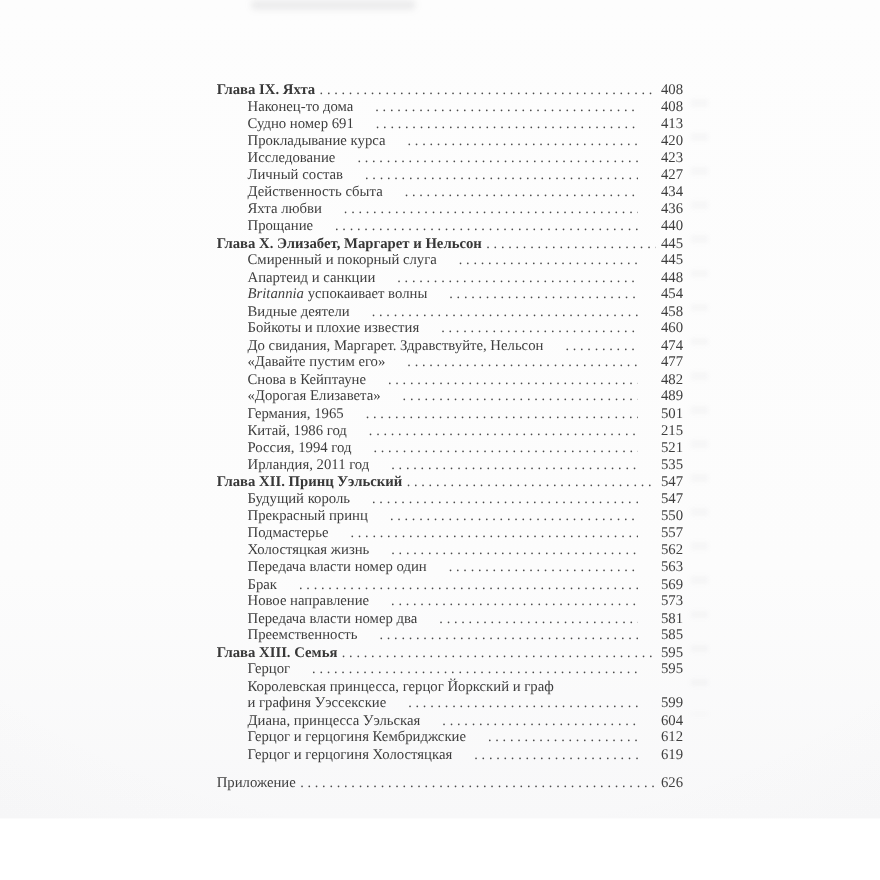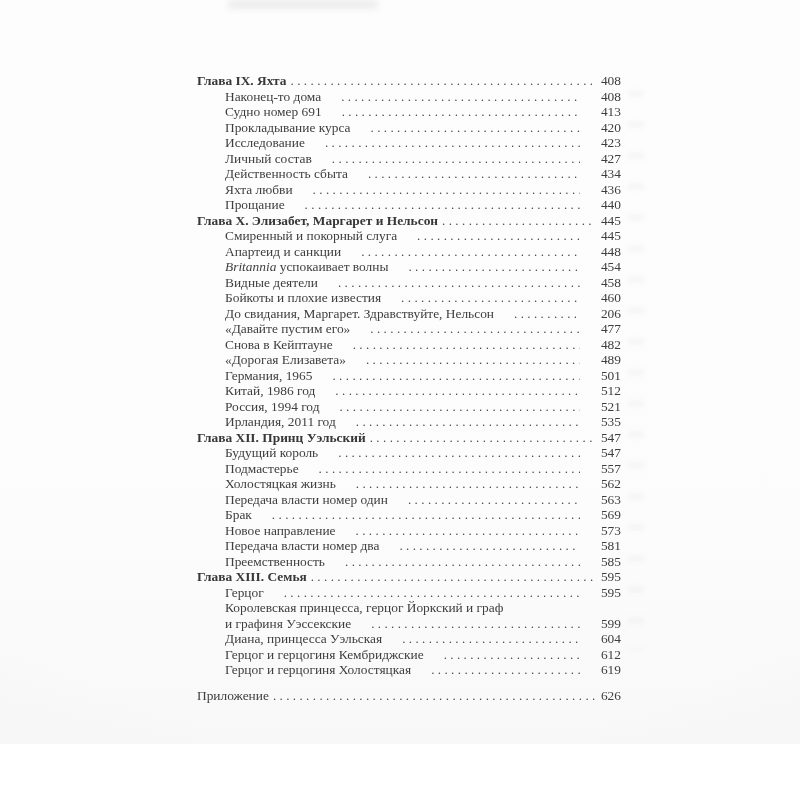--- a/index.html
+++ b/index.html
@@ -176,21 +176,21 @@
     <span class="pg">458</span>
   </div>
       <div class="toc-row sub">
     <span class="entry"><i class="ital"></i><span class="lab">Бойкоты и плохие известия</span></span>
     <span class="dots"></span>
     <span class="pg">460</span>
   </div>
       <div class="toc-row sub">
     <span class="entry"><i class="ital"></i><span class="lab">До свидания, Маргарет. Здравствуйте, Нельсон</span></span>
     <span class="dots"></span>
-    <span class="pg">206</span>
+    <span class="pg">474</span>
   </div>
       <div class="toc-row sub">
     <span class="entry"><i class="ital"></i><span class="lab">«Давайте пустим его»</span></span>
     <span class="dots"></span>
     <span class="pg">477</span>
   </div>
       <div class="toc-row sub">
     <span class="entry"><i class="ital"></i><span class="lab">Снова в Кейптауне</span></span>
     <span class="dots"></span>
     <span class="pg">482</span>
@@ -201,41 +201,46 @@
     <span class="pg">489</span>
   </div>
       <div class="toc-row sub">
     <span class="entry"><i class="ital"></i><span class="lab">Германия, 1965</span></span>
     <span class="dots"></span>
     <span class="pg">501</span>
   </div>
       <div class="toc-row sub">
     <span class="entry"><i class="ital"></i><span class="lab">Китай, 1986 год</span></span>
     <span class="dots"></span>
-    <span class="pg">512</span>
+    <span class="pg">215</span>
   </div>
       <div class="toc-row sub">
     <span class="entry"><i class="ital"></i><span class="lab">Россия, 1994 год</span></span>
     <span class="dots"></span>
     <span class="pg">521</span>
   </div>
       <div class="toc-row sub">
     <span class="entry"><i class="ital"></i><span class="lab">Ирландия, 2011 год</span></span>
     <span class="dots"></span>
     <span class="pg">535</span>
   </div>
       <div class="toc-row chapter">
     <span class="entry"><i class="ital"></i><span class="lab">Глава XII. Принц Уэльский</span></span>
     <span class="dots"></span>
     <span class="pg">547</span>
   </div>
       <div class="toc-row sub">
     <span class="entry"><i class="ital"></i><span class="lab">Будущий король</span></span>
     <span class="dots"></span>
     <span class="pg">547</span>
+  </div>
+      <div class="toc-row sub">
+    <span class="entry"><i class="ital"></i><span class="lab">Прекрасный принц</span></span>
+    <span class="dots"></span>
+    <span class="pg">550</span>
   </div>
       <div class="toc-row sub">
     <span class="entry"><i class="ital"></i><span class="lab">Подмастерье</span></span>
     <span class="dots"></span>
     <span class="pg">557</span>
   </div>
       <div class="toc-row sub">
     <span class="entry"><i class="ital"></i><span class="lab">Холостяцкая жизнь</span></span>
     <span class="dots"></span>
     <span class="pg">562</span>

